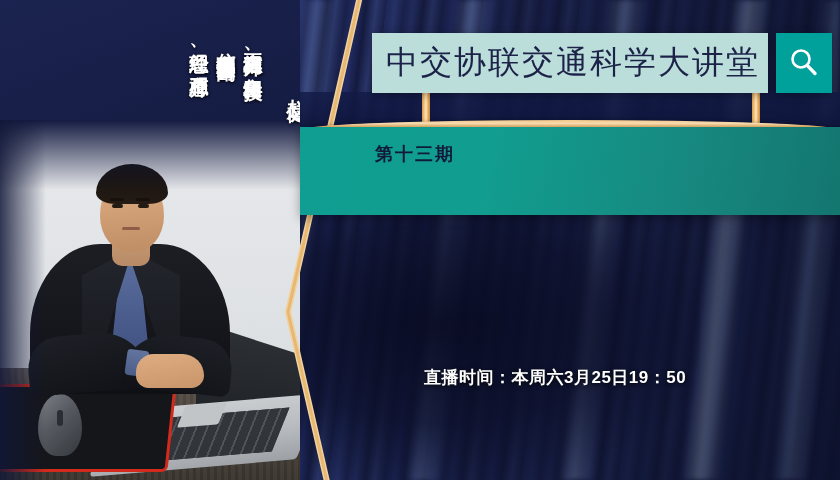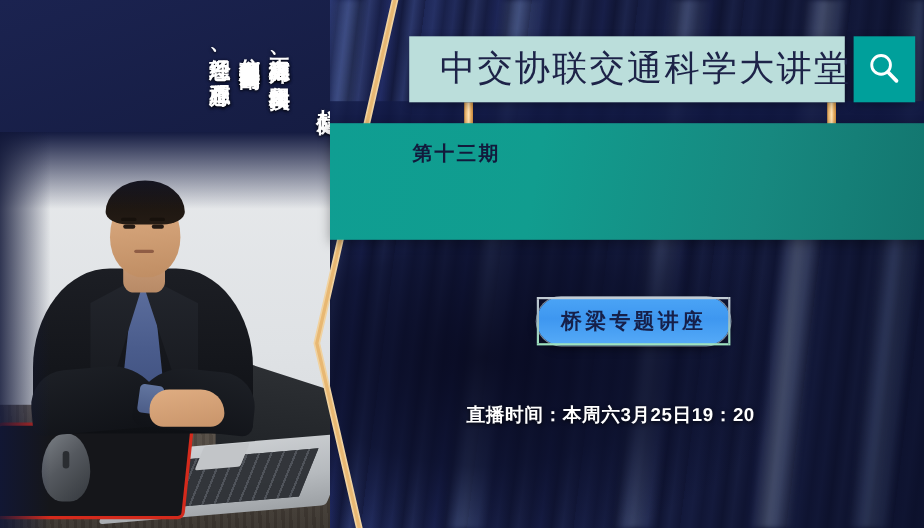--- a/index.html
+++ b/index.html
@@ -238,21 +238,21 @@
     left: 372px; top: 33px; width: 396px; height: 60px;
     background: #bbdedb;
     display: flex; align-items: center;
     box-shadow: 0 2px 8px rgba(0,0,0,0.35);
   }
   .title-text {
     color: #1d2348;
     font-size: 32px;
     font-weight: 500;
     letter-spacing: 2px;
-    padding-left: 28px;
+    padding-left: 14px;
     white-space: nowrap;
   }
   .search-box {
     position: absolute;
     left: 776px; top: 33px; width: 56px; height: 60px;
     background: #00a09b;
     display: flex; align-items: center; justify-content: center;
     box-shadow: 0 2px 8px rgba(0,0,0,0.35);
   }
 
@@ -266,21 +266,21 @@
   .gold-deck {
     position: absolute; left: 300px; top: 120px; width: 540px; height: 10px;
     background: linear-gradient(180deg, #f3c98c 0%, #ffe1b3 35%, #e4ab5d 75%, #c2883c 100%);
     border-radius: 50% / 100% 100% 0 0;
     box-shadow: 0 1px 4px rgba(0,0,0,0.45);
   }
 
   
   .subtitle-panel {
     position: absolute;
-    left: 300px; top: 112px; width: 540px; height: 106px;
+    left: 300px; top: 127px; width: 540px; height: 88px;
     background: linear-gradient(100deg, #0f9e92 0%, #119d8f 35%, #17887f 72%, #13766f 100%);
     box-shadow: 0 3px 10px rgba(0,0,0,0.35);
   }
   .subtitle-issue {
     position: absolute; left: 75px; top: 15px;
     color: #121a3c; font-size: 18px; font-weight: bold; letter-spacing: 2px;
     white-space: nowrap;
   }
   .subtitle-main {
     position: absolute; left: 10px; top: 43px; width: 522px;
@@ -383,19 +383,16 @@
     <svg width="34" height="34" viewBox="0 0 34 34">
       <circle cx="14" cy="13" r="8.5" fill="none" stroke="#ffffff" stroke-width="2.6"></circle>
       <line x1="20.2" y1="19.4" x2="28" y2="27.5" stroke="#ffffff" stroke-width="3.4" stroke-linecap="round"></line>
     </svg>
   </div>
 
   <div class="subtitle-panel">
     <div class="subtitle-issue">第十三期</div>
   </div>
 
-  <div class="pill">
-    <span class="pill-text">桥梁专题讲座</span>
-  </div>
-
-  <div class="info-line info-1">直播时间：本周六3月25日19：20</div>
+
+  <div class="info-line info-1">直播时间：本周六3月25日19：50</div>
 
 </div>
 
 </body></html>

